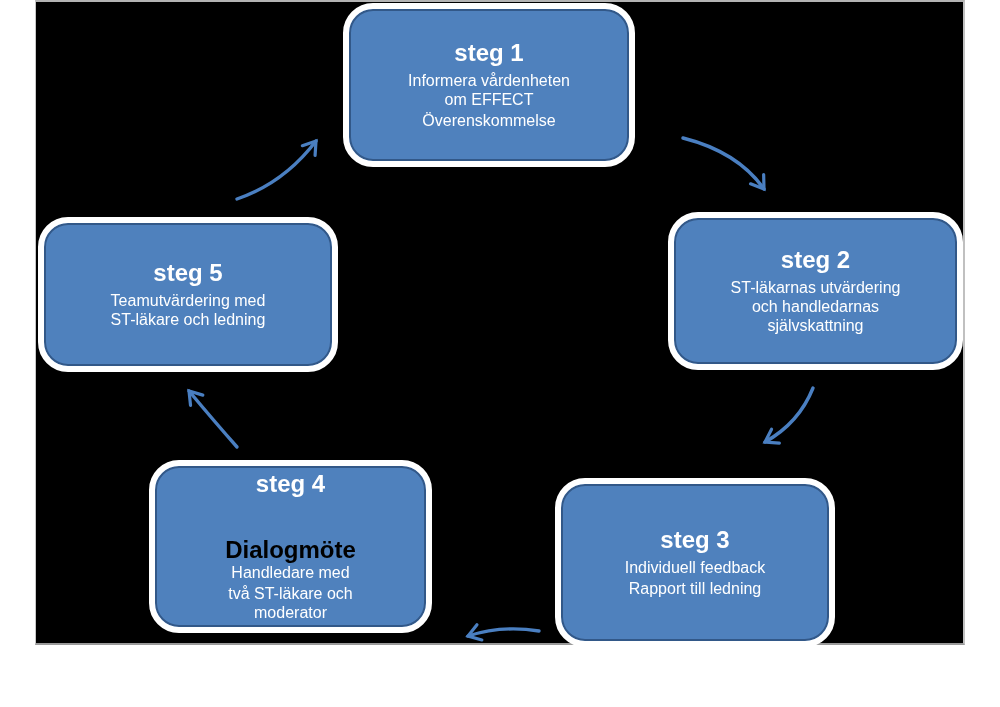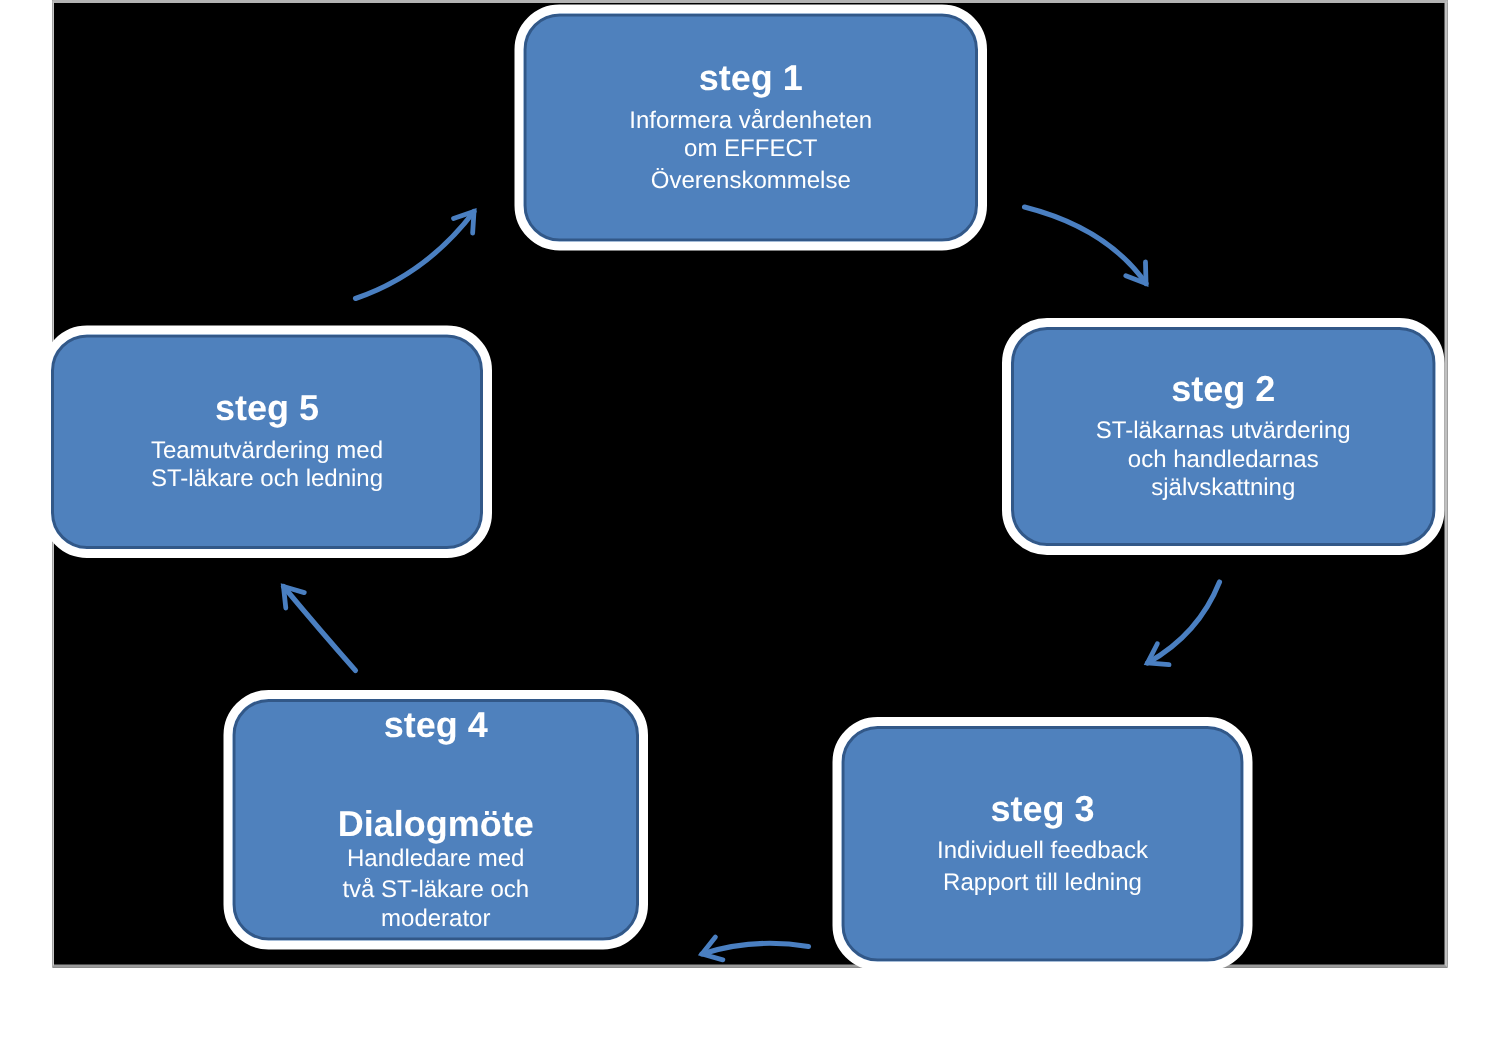--- a/index.html
+++ b/index.html
@@ -28,27 +28,27 @@
     display:flex;flex-direction:column;align-items:center;justify-content:center;
     text-align:center;color:#ffffff;
     padding:4px 8px;
   }
   .step-title{
     font-size:24px;font-weight:bold;line-height:1.15;margin-bottom:6px;white-space:nowrap;
   }
   .par{line-height:1.18;}
   .par + .par{margin-top:2px;}
   .line{font-size:16px;white-space:nowrap;}
-  .hl{font-size:24px;font-weight:bold;color:#ffffff;white-space:nowrap;margin-top:32px;}
+  .hl{font-size:24px;font-weight:bold;color:#000000;white-space:nowrap;margin-top:32px;}
   
-  #box1{left:343px;top:3px;width:315px;height:164px;}
+  #box1{left:343px;top:3px;width:292px;height:164px;}
   #box2{left:668px;top:212px;width:295px;height:158px;}
   #box3{left:555px;top:478px;width:280px;height:169px;}
   #box4{left:149px;top:460px;width:283px;height:173px;}
-  #box5{left:28px;top:217px;width:300px;height:155px;}
+  #box5{left:38px;top:217px;width:300px;height:155px;}
 </style>
 </head>
 <body>
 
 <div id="page">
 
   <div class="canvas"></div>
 
   <svg id="arrows" viewBox="0 0 1000 707" xmlns="http://www.w3.org/2000/svg">
     <defs>

